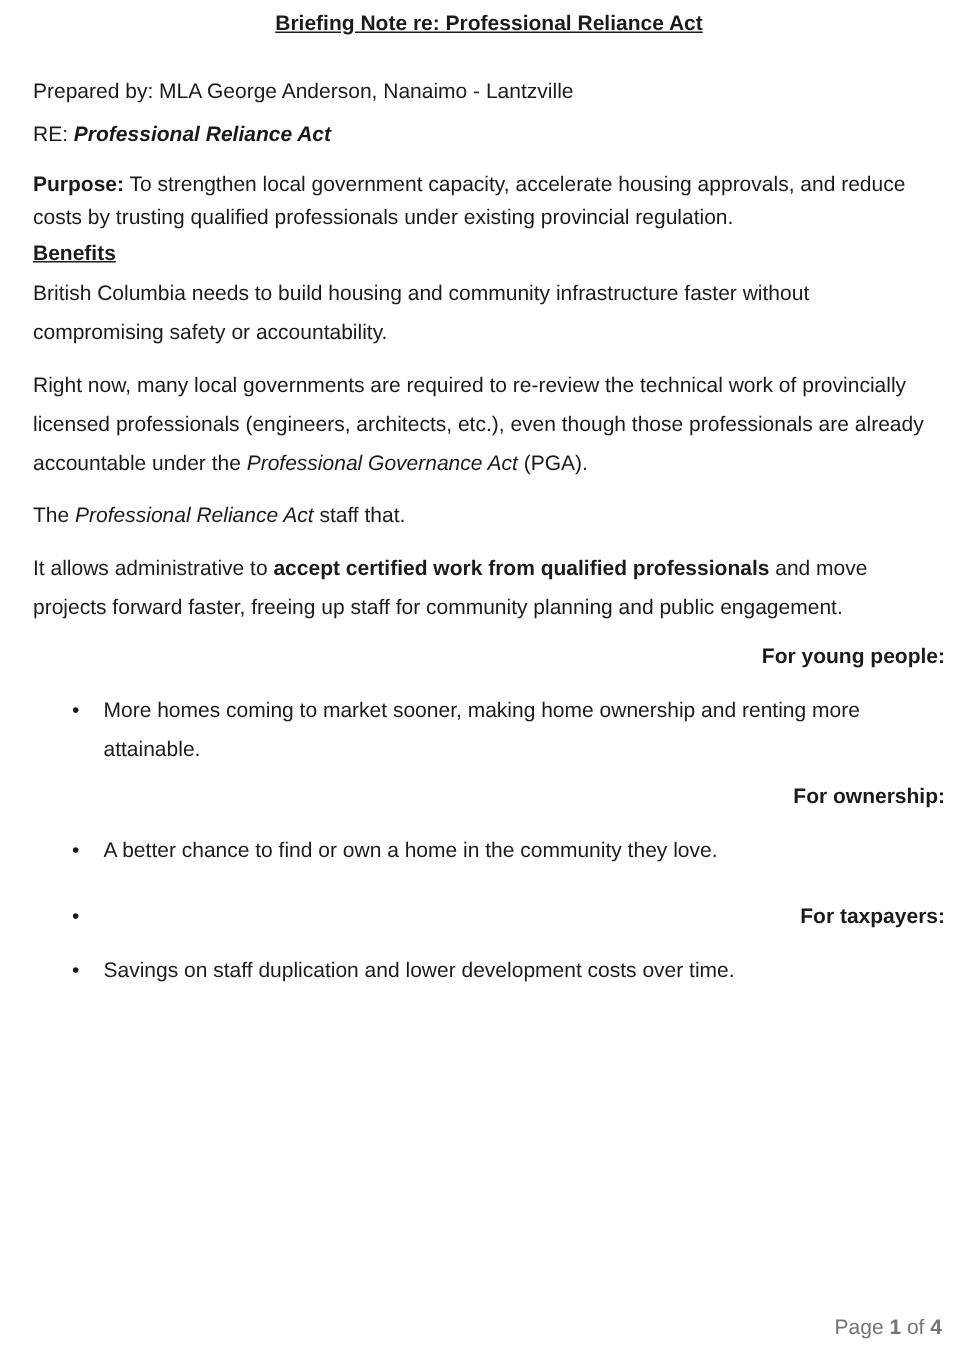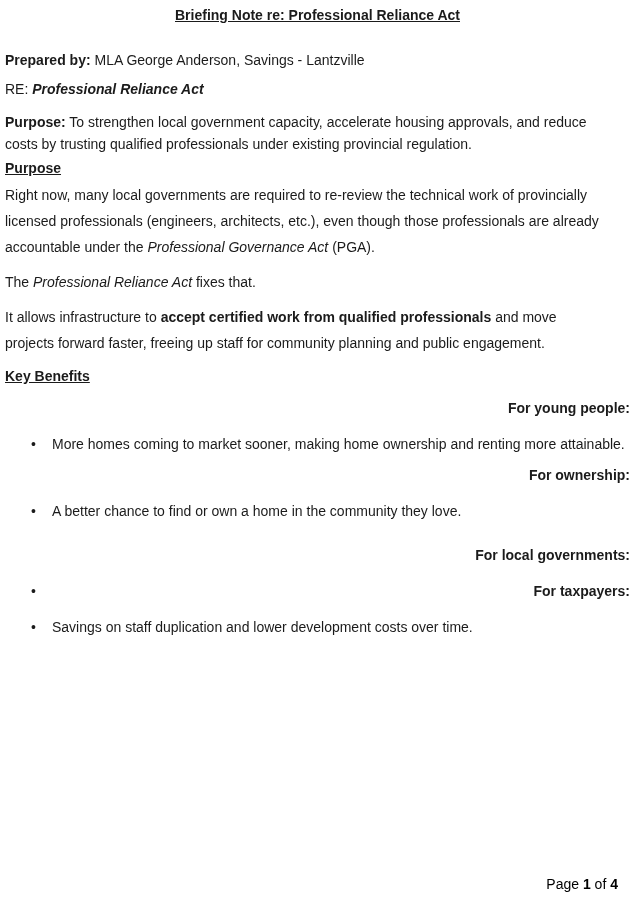--- a/index.html
+++ b/index.html
@@ -10,21 +10,21 @@
   body {
     width: 635px;
     height: 908px;
     position: relative;
     font-family: "Liberation Sans", "DejaVu Sans", sans-serif;
     font-size: 14px;
     color: #1b1b1b;
     overflow: hidden;
   }
   .page {
-    padding: 2px 5px 0 5px;
+    padding: 2px 5px 0 22px;
   }
   p, h1, h2, h3 {
     margin: 0;
     font-size: 14px;
     font-weight: normal;
     white-space: pre-line;
   }
   .doc-title {
     text-align: center;
     font-weight: bold;
@@ -63,74 +63,74 @@
     top: 0;
     line-height: 26px;
     font-style: normal;
     font-weight: normal;
   }
   .bullet-item.mb-5  { margin-bottom: 5px; }
   .bullet-item.mb-18 { margin-bottom: 18px; }
   .page-footer {
     position: absolute;
     top: 874px;
-    right: 17px;
+    right: 7px;
     line-height: 20px;
-    color: #000000;
+    color: #737373;
     white-space: pre;
   }
 </style>
 </head>
 <body>
 
 <div class="page">
 
   <h1 class="doc-title">Briefing Note re: Professional Reliance Act</h1>
 
-  <p class="p-prepared"><span style="font-weight: bold;">Prepared by:</span><span> MLA George Anderson, Savings - Lantzville</span></p>
+  <p class="p-prepared"><span style="font-weight: normal;">Prepared by:</span><span> MLA George Anderson, Nanaimo - Lantzville</span></p>
 
   <p class="p-re"><span style="font-weight: normal;">RE: </span><span style="font-weight: bold; font-style: italic;">Professional Reliance Act</span></p>
 
   <p class="p-purpose"><span style="font-weight: bold;">Purpose:</span><span> To strengthen local government capacity, accelerate housing approvals, and reduce
 costs by trusting qualified professionals under existing provincial regulation.</span></p>
 
-  <h2 class="h-section h-overview">Purpose</h2>
+  <h2 class="h-section h-overview">Benefits</h2>
 
+  <p class="para"><span>British Columbia needs to build housing and community infrastructure faster without
+compromising safety or accountability.</span></p>
 
   <p class="para"><span>Right now, many local governments are required to re-review the technical work of provincially
 licensed professionals (engineers, architects, etc.), even though those professionals are already
 accountable under the </span><span style="font-style: italic;">Professional Governance Act</span><span> (PGA).</span></p>
 
 
-  <p class="para"><span>The </span><span style="font-style: italic;">Professional Reliance Act</span><span> fixes that.</span></p>
+  <p class="para"><span>The </span><span style="font-style: italic;">Professional Reliance Act</span><span> staff that.</span></p>
 
-  <p class="para mb-7"><span>It allows infrastructure to </span><span style="font-weight: bold;">accept certified work from qualified professionals</span><span> and move
+  <p class="para mb-7"><span>It allows administrative to </span><span style="font-weight: bold;">accept certified work from qualified professionals</span><span> and move
 projects forward faster, freeing up staff for community planning and public engagement.</span></p>
 
-  <h2 class="h-section h-keybenefits">Key Benefits</h2>
 
   <div>
     <h3 class="group-label">For young people:</h3>
     <div class="bullet-item mb-5">
       <span class="dot">•</span>
       <span>More homes coming to market sooner, making home ownership and renting more
 attainable.</span>
     </div>
   </div>
 
   <div>
     <h3 class="group-label">For ownership:</h3>
     <div class="bullet-item mb-18">
       <span class="dot">•</span>
       <span>A better chance to find or own a home in the community they love.</span>
     </div>
   </div>
 
   <div>
-    <h3 class="group-label">For local governments:</h3>
     <div class="bullet-item">
       <span class="dot">•</span>
     </div>
   </div>
 
   <div>
     <h3 class="group-label">For taxpayers:</h3>
     <div class="bullet-item">
       <span class="dot">•</span>
       <span>Savings on staff duplication and lower development costs over time.</span>

